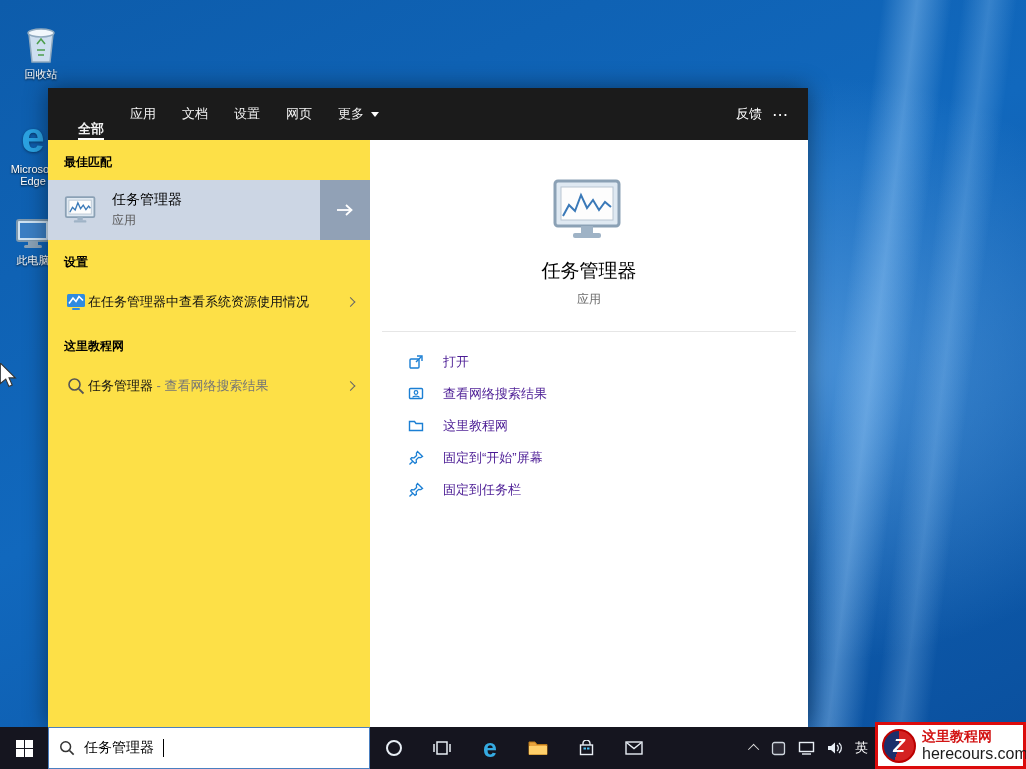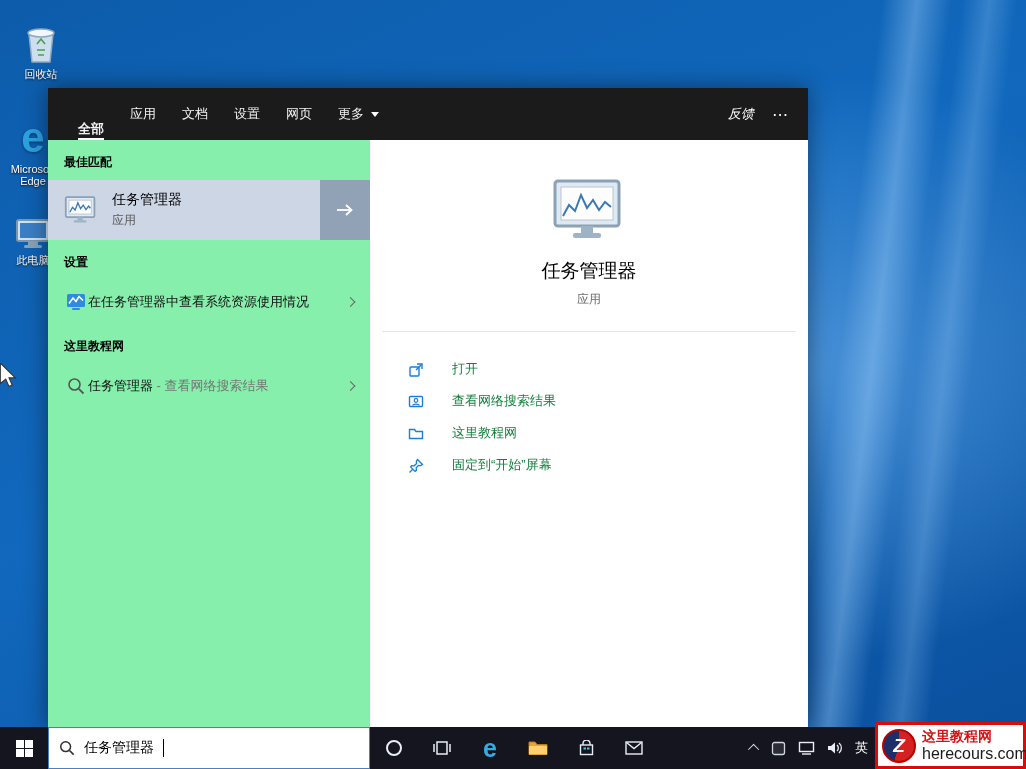--- a/index.html
+++ b/index.html
@@ -32,26 +32,26 @@
   .search-panel { position:absolute; left:48px; top:88px; width:760px; height:639px;
     display:flex; flex-direction:column; z-index:10; box-shadow:0 0 22px rgba(0,0,0,.45); }
   .panel-header { height:52px; flex:0 0 auto; background:#1b1b1b; display:flex;
     align-items:stretch; color:#fff; padding:0 18px 0 30px; }
   .tab { display:flex; align-items:center; margin-right:26px; font-size:13px;
     cursor:pointer; border-bottom:2px solid transparent; padding-top:2px; color:#f2f2f2; }
   .tab.active { border-bottom-color:#fff; font-weight:bold;align-items:flex-end; }
   .caret-down { display:inline-block; width:0; height:0; margin-left:7px;
     border-left:4px solid transparent; border-right:4px solid transparent;
     border-top:5px solid #fff; }
-  .header-right { margin-left:auto; display:flex; align-items:center; gap:18px;font-style:italic; }
+  .header-right { margin-left:auto; display:flex; align-items:center; gap:10px; }
   .feedback { font-size:13px; cursor:pointer; }
   .overflow { font-size:16px; letter-spacing:2px; cursor:pointer; }
   .panel-body { flex:1; display:flex; min-height:0; }
   
-  .left-col { width:322px; flex:0 0 322px; background:#86efac; display:flex; flex-direction:column; }
+  .left-col { width:322px; flex:0 0 322px; background:#fde047; display:flex; flex-direction:column; }
   .section-header { font-size:12px; font-weight:bold; color:#000; padding:14px 16px 9px; }
   .best-item { height:60px; background:#ccd6e4; display:flex; align-items:center;
     position:relative; cursor:pointer; }
   .best-item .bi-icon { margin-left:16px; flex:0 0 auto; }
   .best-texts { margin-left:14px; }
   .best-title { font-size:14px; color:#000; }
   .best-sub { font-size:12px; color:#595959; margin-top:3px; }
   .best-arrow { position:absolute; right:0; top:0; width:50px; height:60px;
     background:#91a1b6; display:flex; align-items:center; justify-content:center; cursor:pointer; }
   .left-item { display:flex; align-items:center; padding:10px 34px 10px 16px;
@@ -62,22 +62,22 @@
   .chev { position:absolute; right:16px; top:50%; width:7px; height:7px;
     border-right:1.6px solid #666; border-top:1.6px solid #666;
     transform:translateY(-50%) rotate(45deg); }
   
   .right-col { flex:1; background:#fff; display:flex; flex-direction:column;
     align-items:center; padding-top:38px; }
   .rc-title { font-size:19px; color:#000; margin-top:16px; }
   .rc-sub { font-size:12px; color:#6a6a6a; margin-top:7px; }
   .rc-divider { width:calc(100% - 24px); border-top:1px solid #e6e6e6; margin-top:23px; }
   .actions { align-self:stretch; padding:14px 0 0 38px; }
-  .action-row { display:flex; align-items:flex-end; height:32px; gap:28px;
-    font-size:13px; color:#15803d; cursor:pointer; }
+  .action-row { display:flex; align-items:center; height:32px; gap:19px;
+    font-size:13px; color:#4c1d95; cursor:pointer; }
   
   .taskbar { position:absolute; left:0; bottom:0; width:1026px; height:42px;
     background:#15151f; display:flex; align-items:stretch; z-index:40; }
   .tb-btn { width:48px; display:flex; align-items:center; justify-content:center; cursor:pointer; }
   .start-logo { width:17px; height:17px; display:grid; grid-template-columns:8px 8px;
     grid-template-rows:8px 8px; gap:1px; }
   .start-logo div { background:#fff; }
   .tb-search { width:322px; flex:0 0 322px; background:#fff; border:1px solid #4a7fc0;
     display:flex; align-items:center; padding:0 10px; gap:9px; cursor:text; }
   .tb-search .q { font-size:14px; color:#000; }
@@ -251,20 +251,27 @@
           </svg>
           <span>这里教程网</span>
         </div>
         <div class="action-row">
           <svg width="16" height="16" viewBox="0 0 16 16">
             <path d="M9.5,1.5 L14.5,6.5 L12.8,7.6 L10.6,7.4 L8.2,9.8 L8.4,12.4 L7,13.4 L2.6,9 L3.6,7.6 L6.2,7.8 L8.6,5.4 L8.4,3.2 Z" fill="none" stroke="#1b7fd4" stroke-width="1.3"></path>
             <line x1="1.5" y1="14.5" x2="4.8" y2="11.2" stroke="#1b7fd4" stroke-width="1.3"></line>
           </svg>
           <span>固定到“开始”屏幕</span>
         </div>
+        <div class="action-row">
+          <svg width="16" height="16" viewBox="0 0 16 16">
+            <path d="M9.5,1.5 L14.5,6.5 L12.8,7.6 L10.6,7.4 L8.2,9.8 L8.4,12.4 L7,13.4 L2.6,9 L3.6,7.6 L6.2,7.8 L8.6,5.4 L8.4,3.2 Z" fill="none" stroke="#1b7fd4" stroke-width="1.3"></path>
+            <line x1="1.5" y1="14.5" x2="4.8" y2="11.2" stroke="#1b7fd4" stroke-width="1.3"></line>
+          </svg>
+          <span>固定到任务栏</span>
+        </div>
       </div>
     </div>
   </div>
 </div>
 
 <div class="taskbar">
   <div class="tb-btn">
     <div class="start-logo">
       <div></div>
         <div></div>

